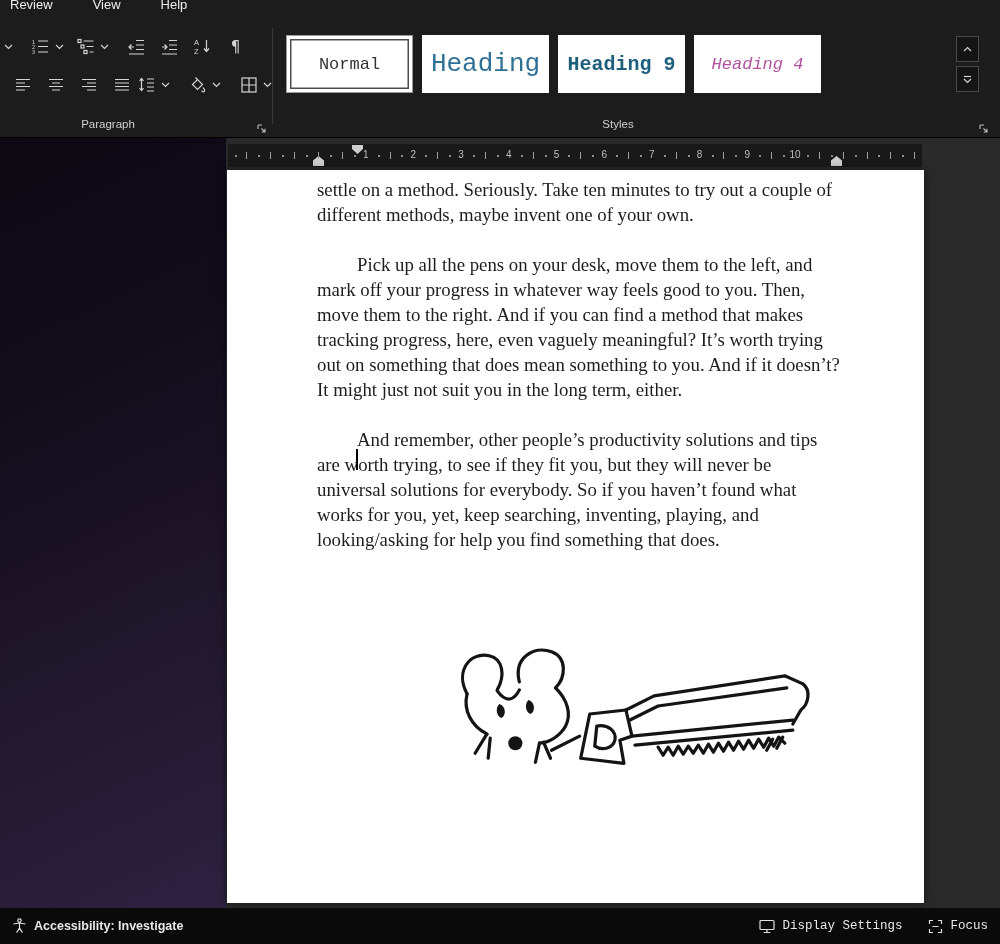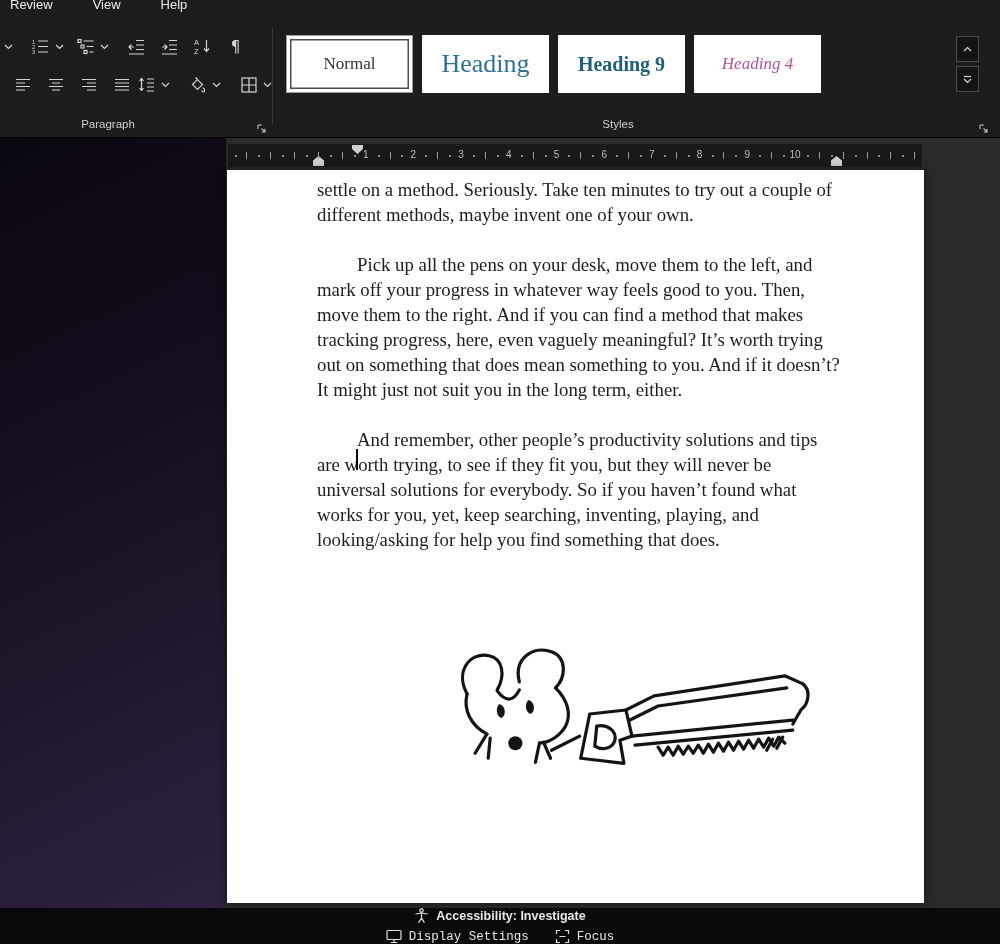--- a/index.html
+++ b/index.html
@@ -31,21 +31,21 @@
   .pf { left:0; width:216px; }
   .sf { left:286px; width:664px; }
   .launcher { position:absolute; bottom:2px; width:14px; height:14px; display:flex; align-items:center;
               justify-content:center; cursor:pointer; }
   .launcher svg { stroke:#bdbdbd; stroke-width:1.1; fill:none; }
   .pl { left:254px; } .sl { right:10px; }
 
   
   .styles-gallery { position:absolute; left:286px; top:19px; display:flex; gap:9px; }
   .style-card { width:127px; height:58px; background:#fff; display:flex; align-items:center;
-                justify-content:center; font-family:Liberation Serif, serif; cursor:pointer; }
+                justify-content:center; font-family:Liberation Mono, monospace; cursor:pointer; }
   .style-card.selected { border:1px solid #9a9a9a;
                          box-shadow: inset 0 0 0 3px #fff, inset 0 0 0 4.5px #4c4c4c; }
   .s-normal  { font-size:17px; color:#333; }
   .s-h1 { font-size:26px; color:#2f7096; }
   .s-h2 { font-size:20px; font-weight:bold; color:#1e5f7d; }
   .s-h3 { font-size:17px; color:#7a98ab; }
   .s-h4 { font-size:17px; font-style:italic; color:#b0519e; }
   .gal-btns { position:absolute; right:21px; top:20px; display:flex; flex-direction:column; gap:4px; }
   .gal-btn { width:23px; height:26px; background:#141414; border:1px solid #4a4a4a;
              display:flex; align-items:center; justify-content:center; cursor:pointer; }
@@ -77,21 +77,21 @@
   .doc-text p.ind { text-indent:40px; }
   .caret { position:absolute; left:129px; top:279px; width:1.5px; height:21px; background:#000; }
   .sketch { position:absolute; left:226px; top:474px; width:372px; height:134px; cursor:pointer; }
   .sketch path, .sketch circle { stroke:#141414; stroke-width:3.2; fill:none;
                                  stroke-linecap:round; stroke-linejoin:round; }
   .sketch .fill { fill:#141414; stroke:none; }
 
   
   .statusbar { position:absolute; left:0; right:0; bottom:0; height:36px; background:#0a0a0a;
                display:flex; align-items:center; justify-content:space-between; padding:0 12px;
-               color:#e8e8e8; font-size:12.5px;flex-direction:column; }
+               color:#e8e8e8; font-size:12.5px; }
   .sb-item { display:flex; align-items:center; gap:7px; cursor:pointer; }
   .sb-right { display:flex; align-items:center; gap:26px;font-family:Liberation Mono, monospace; }
   .statusbar svg { stroke:#e0e0e0; stroke-width:1.2; fill:none; }
 </style>
 </head>
 <body>
 
 <div class="menubar">
   <span class="menu-item">Review</span>
   <span class="menu-item">View</span>

